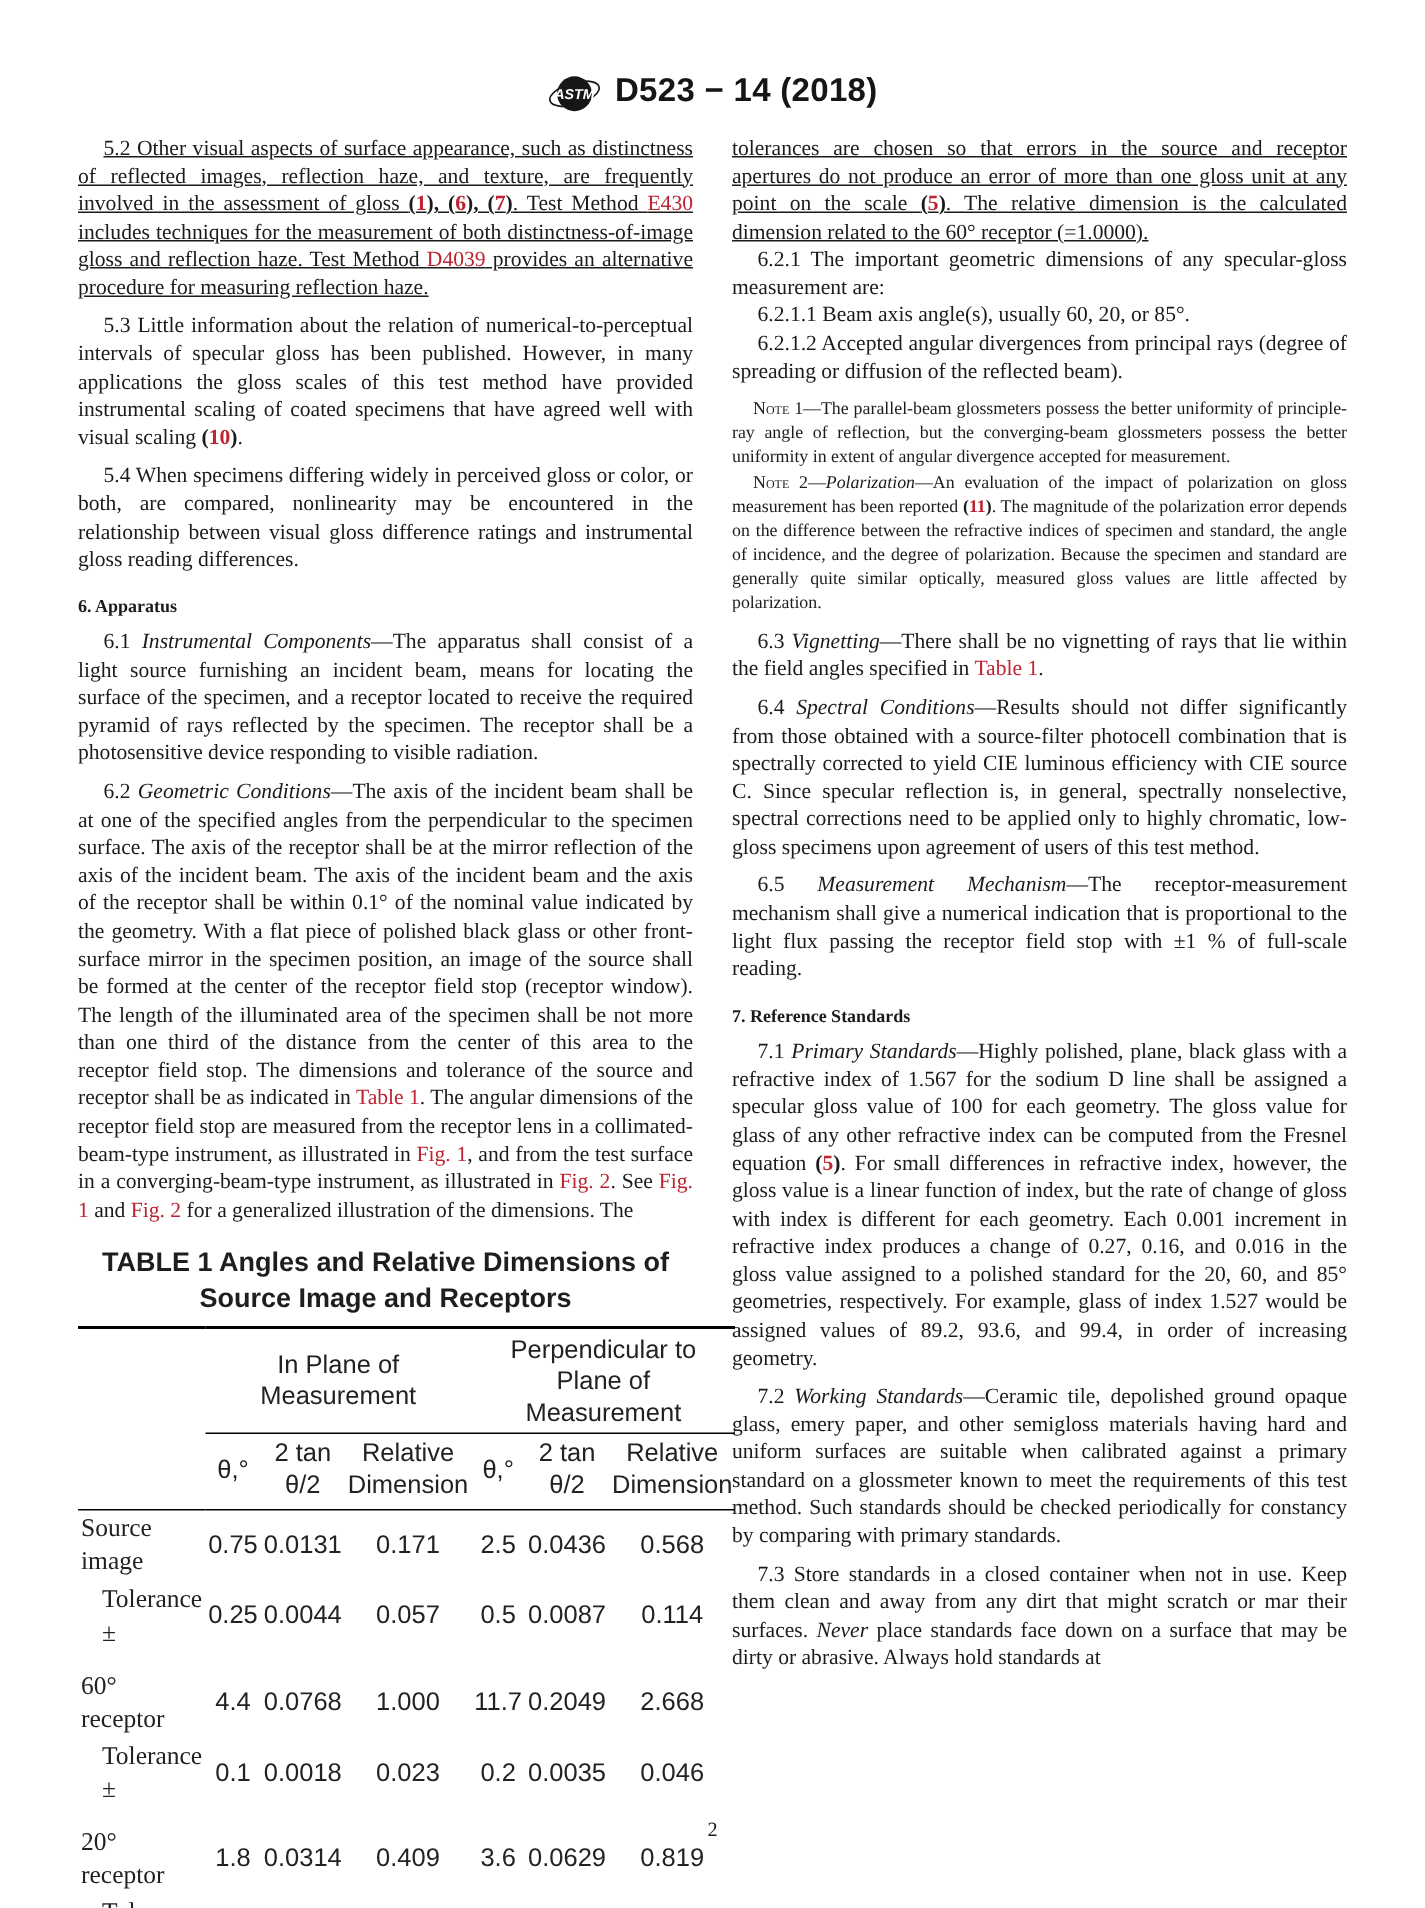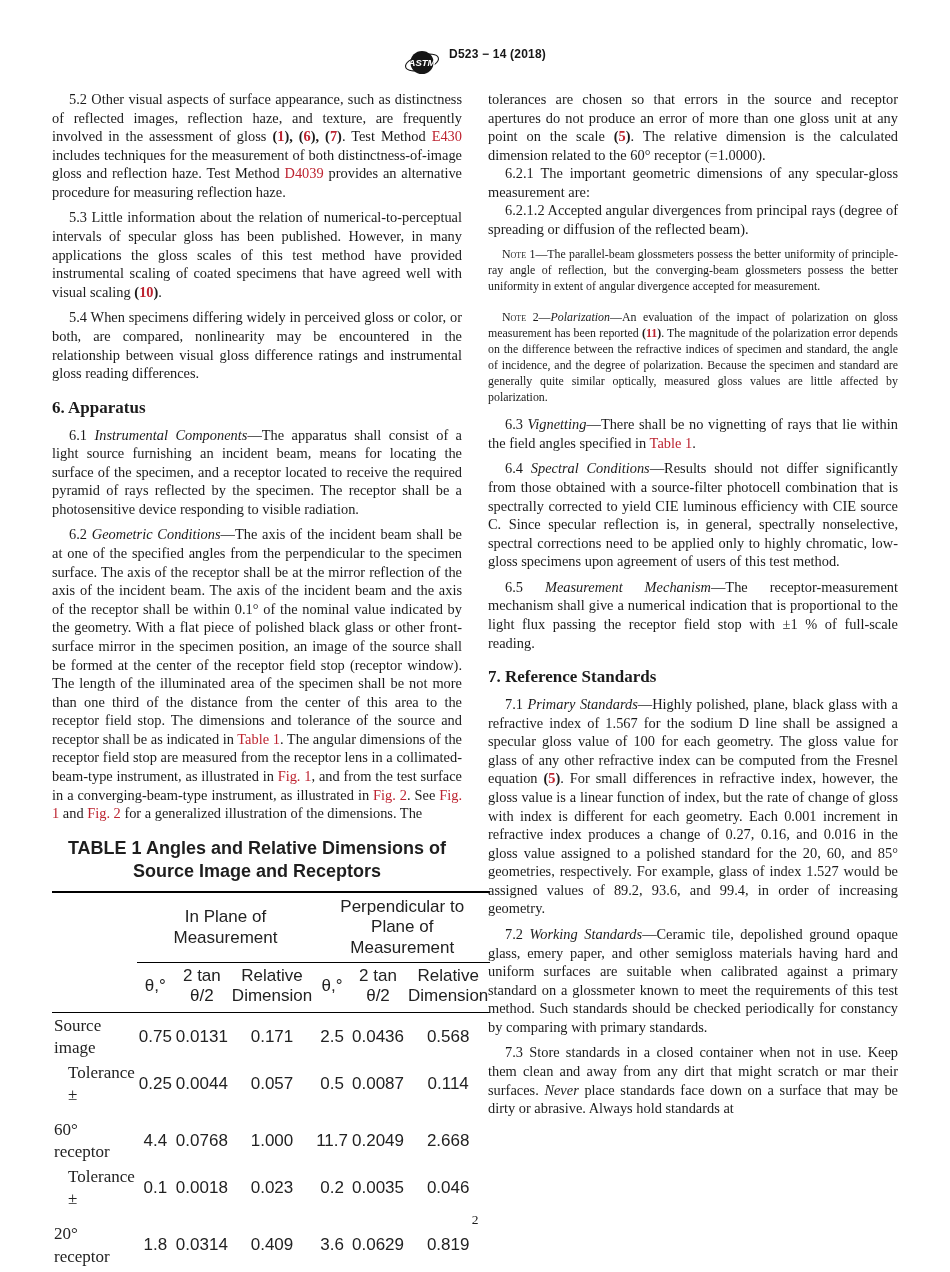--- a/index.html
+++ b/index.html
@@ -9,34 +9,34 @@
     position: relative; overflow: hidden;
     font-family: "Liberation Serif", "DejaVu Serif", serif;
     color: #1b1b1b;
   }
   .header {
     padding-top: 47px; display: flex; justify-content: center;
     align-items: flex-start; gap: 9px;
   }
   .doc-title {
     font-family: "Liberation Sans", sans-serif; font-weight: bold;
-    font-size: 12px; letter-spacing: 0.2px; color: #161616;
+    font-size: 22px; letter-spacing: 0.2px; color: #161616;
   }
   .columns { display: flex; gap: 26px; margin: 12px 52px 0 52px; }
   .col { width: 410px; font-size: 14.4px; line-height: 1.29; text-align: justify; }
   .col p { margin: 7px 0 0 0; text-indent: 17px; }
-  .col p.first { margin-top: 0; }
+  .col p.first { margin-top: 0; text-decoration: underline; }
   .col p.noindent { text-indent: 0; }
   .col p.tight { margin-top: 0; }
   h3.sect {
-    font-size: 17px; margin: 14px 0 7px 0; font-weight: bold; text-align: left;
+    font-size: 12px; margin: 14px 0 7px 0; font-weight: bold; text-align: left;
   }
   .note { font-size: 11.9px; line-height: 1.34; text-align: justify; text-indent: 14px; }
   .note.n1 { margin-top: 8px; }
-  .note.n2 { margin-top: 16px; }
+  .note.n2 { margin-top: 1px; }
   
   .i { font-style: italic; }
   .b { font-weight: bold; }
   .r { color: #bd2330; }
   .rb { color: #bd2330; font-weight: bold; }
   .sc { font-variant: small-caps; }
   
   .table-block { margin-top: 14px; font-family: "Liberation Sans", sans-serif; }
   .table-title {
     font-size: 18px; font-weight: bold; text-align: center;
@@ -197,20 +197,21 @@
                 <td>0.068</td>
               </tr>
             </tbody>
         </table>
       </div>
     </div>
 
     <div class="col">
       <p class="first noindent"><span>tolerances are chosen so that errors in the source and receptor apertures do not produce an error of more than one gloss unit at any point on the scale </span><span class="b">(</span><span class="rb">5</span><span class="b">)</span><span>. The relative dimension is the calculated dimension related to the 60° receptor (=1.0000).</span></p>
       <p class="tight"><span>6.2.1 The important geometric dimensions of any specular-gloss measurement are:</span></p>
+      <p class="tight"><span>6.2.1.1 Beam axis angle(s), usually 60, 20, or 85°.</span></p>
       <p class="tight"><span>6.2.1.2 Accepted angular divergences from principal rays (degree of spreading or diffusion of the reflected beam).</span></p>
       <div class="note n1"><span class="sc">Note</span><span> 1—The parallel-beam glossmeters possess the better uniformity of principle-ray angle of reflection, but the converging-beam glossmeters possess the better uniformity in extent of angular divergence accepted for measurement.</span></div>
       <div class="note n2"><span class="sc">Note</span><span> 2—</span><span class="i">Polarization</span><span>—An evaluation of the impact of polarization on gloss measurement has been reported </span><span class="b">(</span><span class="rb">11</span><span class="b">)</span><span>. The magnitude of the polarization error depends on the difference between the refractive indices of specimen and standard, the angle of incidence, and the degree of polarization. Because the specimen and standard are generally quite similar optically, measured gloss values are little affected by polarization.</span></div>
       <p style="margin-top:9px"><span>6.3 </span><span class="i">Vignetting</span><span>—There shall be no vignetting of rays that lie within the field angles specified in </span><span class="r">Table 1</span><span>.</span></p>
       <p><span>6.4 </span><span class="i">Spectral Conditions</span><span>—Results should not differ significantly from those obtained with a source-filter photocell combination that is spectrally corrected to yield CIE luminous efficiency with CIE source C. Since specular reflection is, in general, spectrally nonselective, spectral corrections need to be applied only to highly chromatic, low-gloss specimens upon agreement of users of this test method.</span></p>
       <p><span>6.5 </span><span class="i">Measurement Mechanism</span><span>—The receptor-measurement mechanism shall give a numerical indication that is proportional to the light flux passing the receptor field stop with ±1 % of full-scale reading.</span></p>
       <h3 class="sect">7. Reference Standards</h3>
       <p class="tight"><span>7.1 </span><span class="i">Primary Standards</span><span>—Highly polished, plane, black glass with a refractive index of 1.567 for the sodium D line shall be assigned a specular gloss value of 100 for each geometry. The gloss value for glass of any other refractive index can be computed from the Fresnel equation </span><span class="b">(</span><span class="rb">5</span><span class="b">)</span><span>. For small differences in refractive index, however, the gloss value is a linear function of index, but the rate of change of gloss with index is different for each geometry. Each 0.001 increment in refractive index produces a change of 0.27, 0.16, and 0.016 in the gloss value assigned to a polished standard for the 20, 60, and 85° geometries, respectively. For example, glass of index 1.527 would be assigned values of 89.2, 93.6, and 99.4, in order of increasing geometry.</span></p>
       <p><span>7.2 </span><span class="i">Working Standards</span><span>—Ceramic tile, depolished ground opaque glass, emery paper, and other semigloss materials having hard and uniform surfaces are suitable when calibrated against a primary standard on a glossmeter known to meet the requirements of this test method. Such standards should be checked periodically for constancy by comparing with primary standards.</span></p>
       <p><span>7.3 Store standards in a closed container when not in use. Keep them clean and away from any dirt that might scratch or mar their surfaces. </span><span class="i">Never</span><span> place standards face down on a surface that may be dirty or abrasive. Always hold standards at</span></p>

